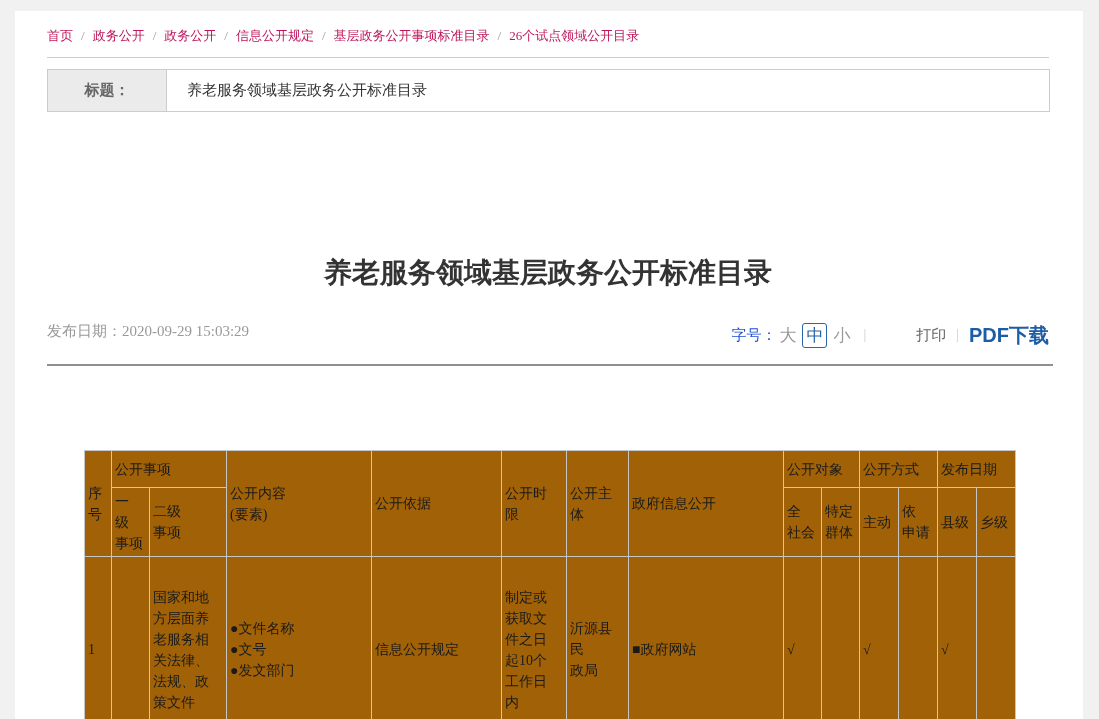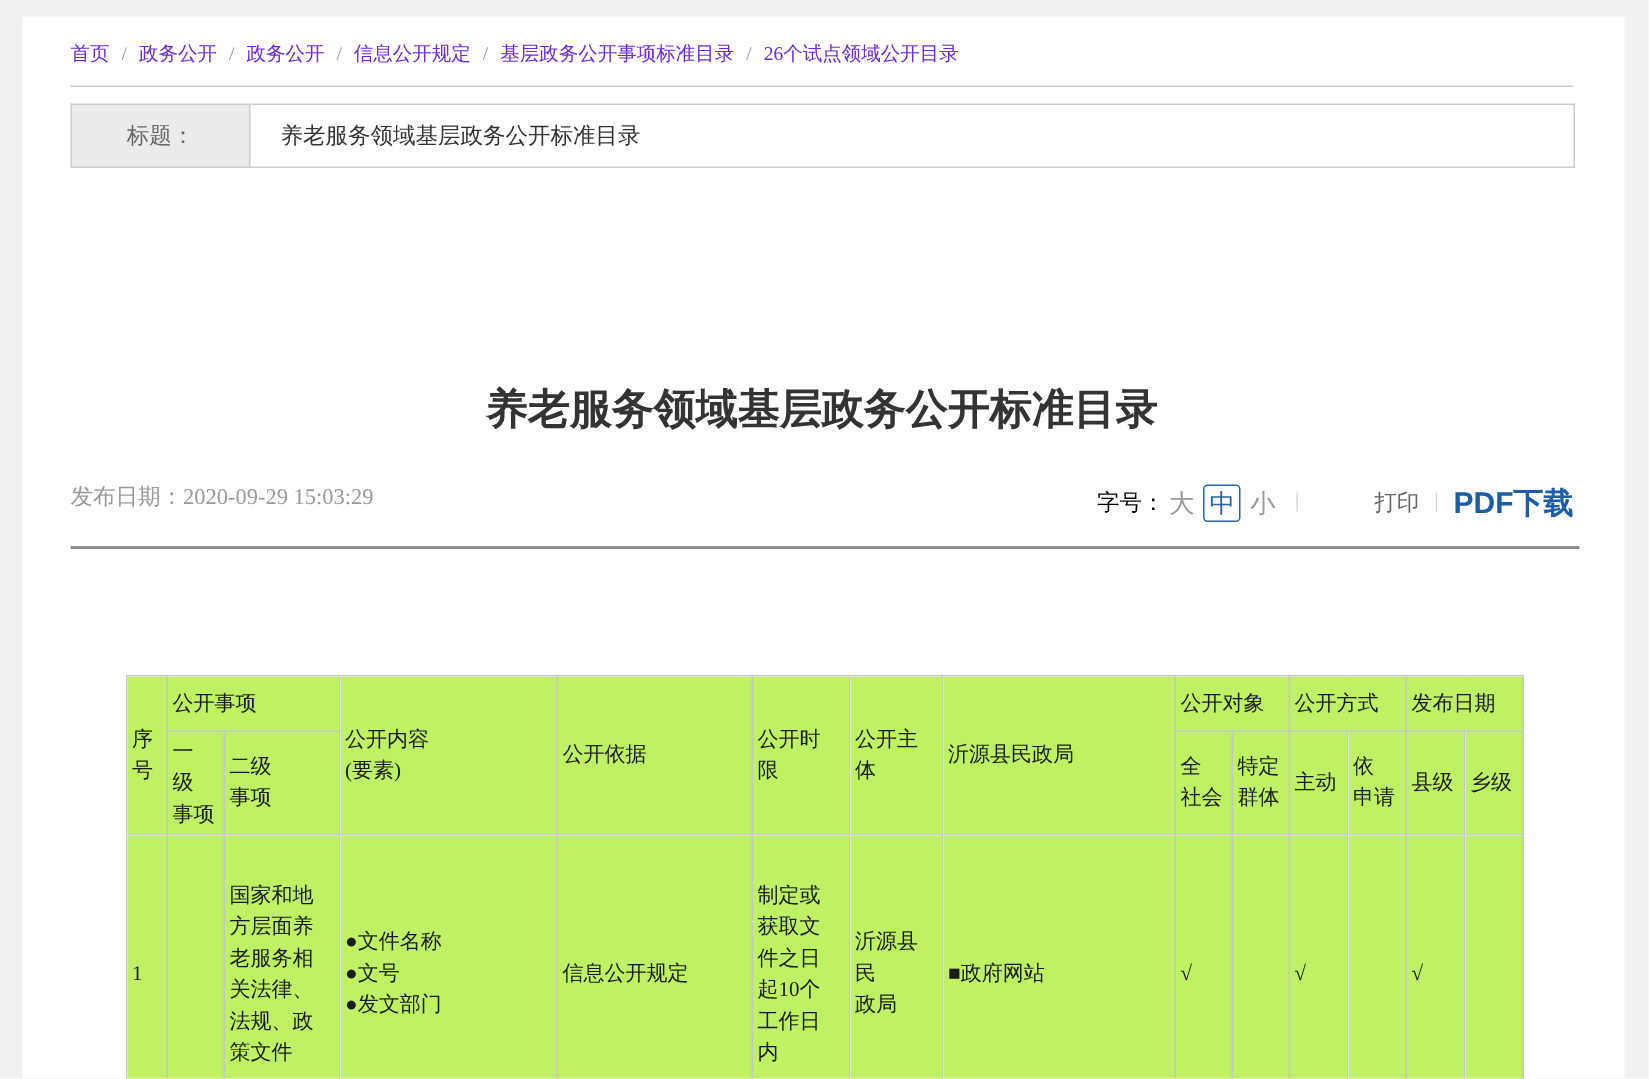--- a/index.html
+++ b/index.html
@@ -11,56 +11,56 @@
   .panel{
     position:absolute;left:15px;top:11px;width:1068px;height:708px;
     background:#ffffff;
   }
   
   .breadcrumb{
     position:absolute;left:47px;top:27px;width:1002px;
     font-size:13px;color:#8a8a8a;line-height:17px;
     font-family:"Liberation Serif","DejaVu Serif",serif;
   }
-  .breadcrumb a{color:#6d28d9;text-decoration:none;cursor:pointer;}
+  .breadcrumb a{color:#be185d;text-decoration:none;cursor:pointer;}
   .breadcrumb .sep{color:#9a9a9a;margin:0 8px;}
   .divider1{
     position:absolute;left:47px;top:57px;width:1002px;height:0;
     border-top:1px solid #cccccc;
   }
   
   .meta-table{
     position:absolute;left:47px;top:69px;width:1002px;
     border-collapse:collapse;table-layout:fixed;
     font-size:15px;
   }
   .meta-table td{
     border:1px solid #cccccc;height:39px;vertical-align:middle;
     background:#ffffff;color:#333333;
   }
   .meta-table td.lbl{
-    background:#ebebeb;color:#666666;text-align:center;
+    background:#ebebeb;color:#666666;text-align:center;font-weight:bold;
   }
   .meta-table td.val{padding-left:20px;}
   
   .doc-title{
     position:absolute;left:47px;top:257px;width:1002px;
     text-align:center;font-size:28px;font-weight:bold;color:#333333;
     font-family:"Liberation Sans","DejaVu Sans",sans-serif;
     margin:0;line-height:32px;
   }
   
   .pub-row{
     position:absolute;left:47px;top:322px;width:1002px;height:26px;
     display:flex;justify-content:space-between;
     font-size:15px;
   }
   .pub-date{color:#999999;}
   .toolbar{display:flex;align-items:center;color:#333333;}
-  .toolbar .fs-label{color:#000000;}
+  .toolbar .fs-label{color:#1d4ed8;}
   .toolbar a{text-decoration:none;cursor:pointer;}
   .toolbar .fs-opt{color:#999999;font-size:17px;margin:0 3px;}
   .toolbar .fs-opt.active{
     color:#2a64a9;border:1px solid #2a64a9;border-radius:3px;
     padding:0 3px;background:#ffffff;
   }
   .toolbar .bar{color:#cccccc;margin:0 10px;font-size:14px;}
   .toolbar .print{color:#666666;margin-left:40px;}
   .toolbar .pdf{color:#1c5da6;font-weight:bold;font-family:"Liberation Sans","DejaVu Sans",sans-serif;font-size:20px;}
   .divider2{
@@ -68,21 +68,21 @@
     border-top:2px solid #8f8f8f;
   }
   
   .catalog-table{
     position:absolute;left:84px;top:450px;width:932px;
     border-collapse:collapse;table-layout:fixed;
     font-size:14px;color:#1a1a1a;line-height:21px;
   }
   .catalog-table td{
     border:1px solid #c6c6c6;vertical-align:middle;text-align:left;
-    padding:1px 3px;white-space:pre-line;background:#bef264;
+    padding:1px 3px;white-space:pre-line;background:#a16207;
     font-weight:normal;overflow:hidden;
   }
   .catalog-table tr.hr1 td{height:34px;}
   .catalog-table tr.hr2 td{height:66px;}
   .catalog-table tr.body-row td{height:183px;}
 </style>
 </head>
 <body>
 
 <div class="panel"></div>
@@ -147,21 +147,21 @@
       <tr class="hr1">
     <td rowspan="2">序
 号</td>
     <td colspan="2">公开事项</td>
     <td rowspan="2">公开内容
 (要素)</td>
     <td rowspan="2">公开依据</td>
     <td rowspan="2">公开时
 限</td>
     <td rowspan="2">公开主体</td>
-    <td rowspan="2">沂源县民政局</td>
+    <td rowspan="2">政府信息公开</td>
     <td colspan="2">公开对象</td>
     <td colspan="2">公开方式</td>
     <td colspan="2">发布日期</td>
   </tr>
   <tr class="hr2">
     <td>一
 级
 事项</td>
     <td>二级
 事项</td>

